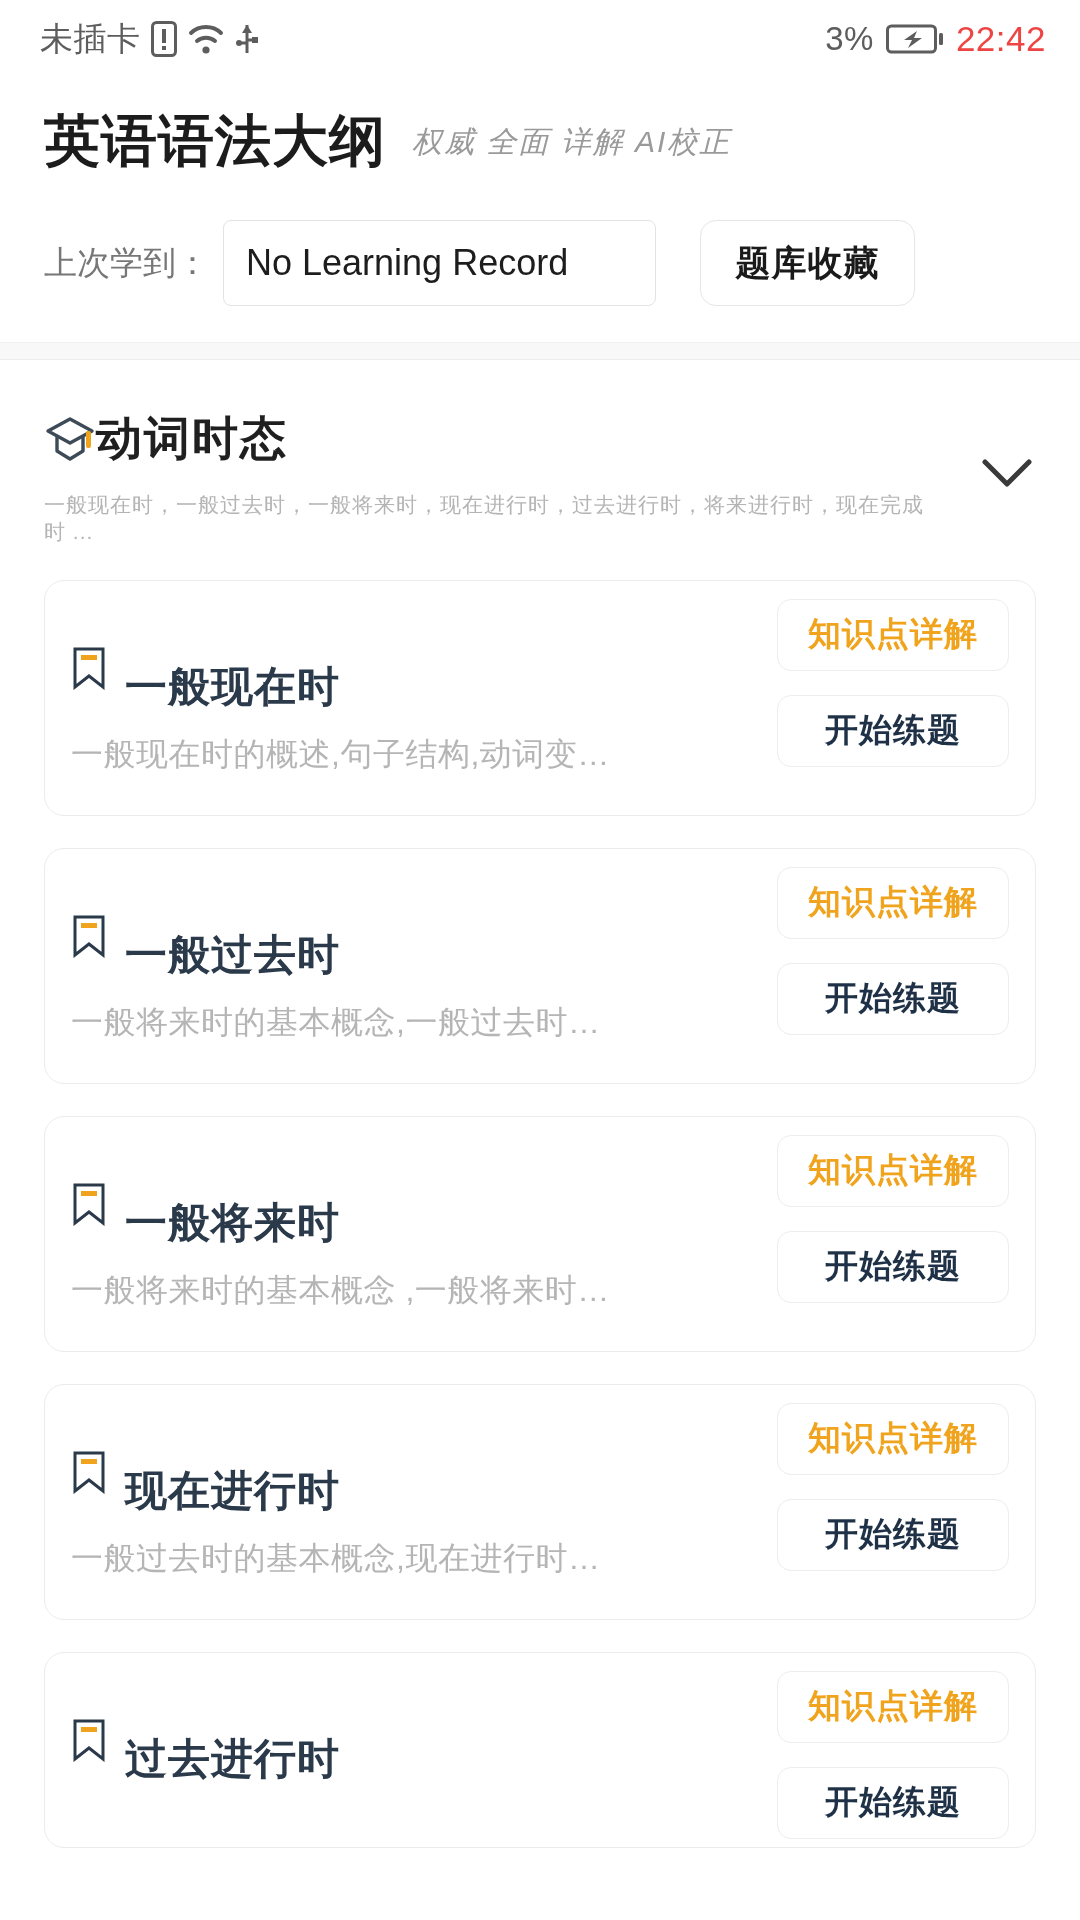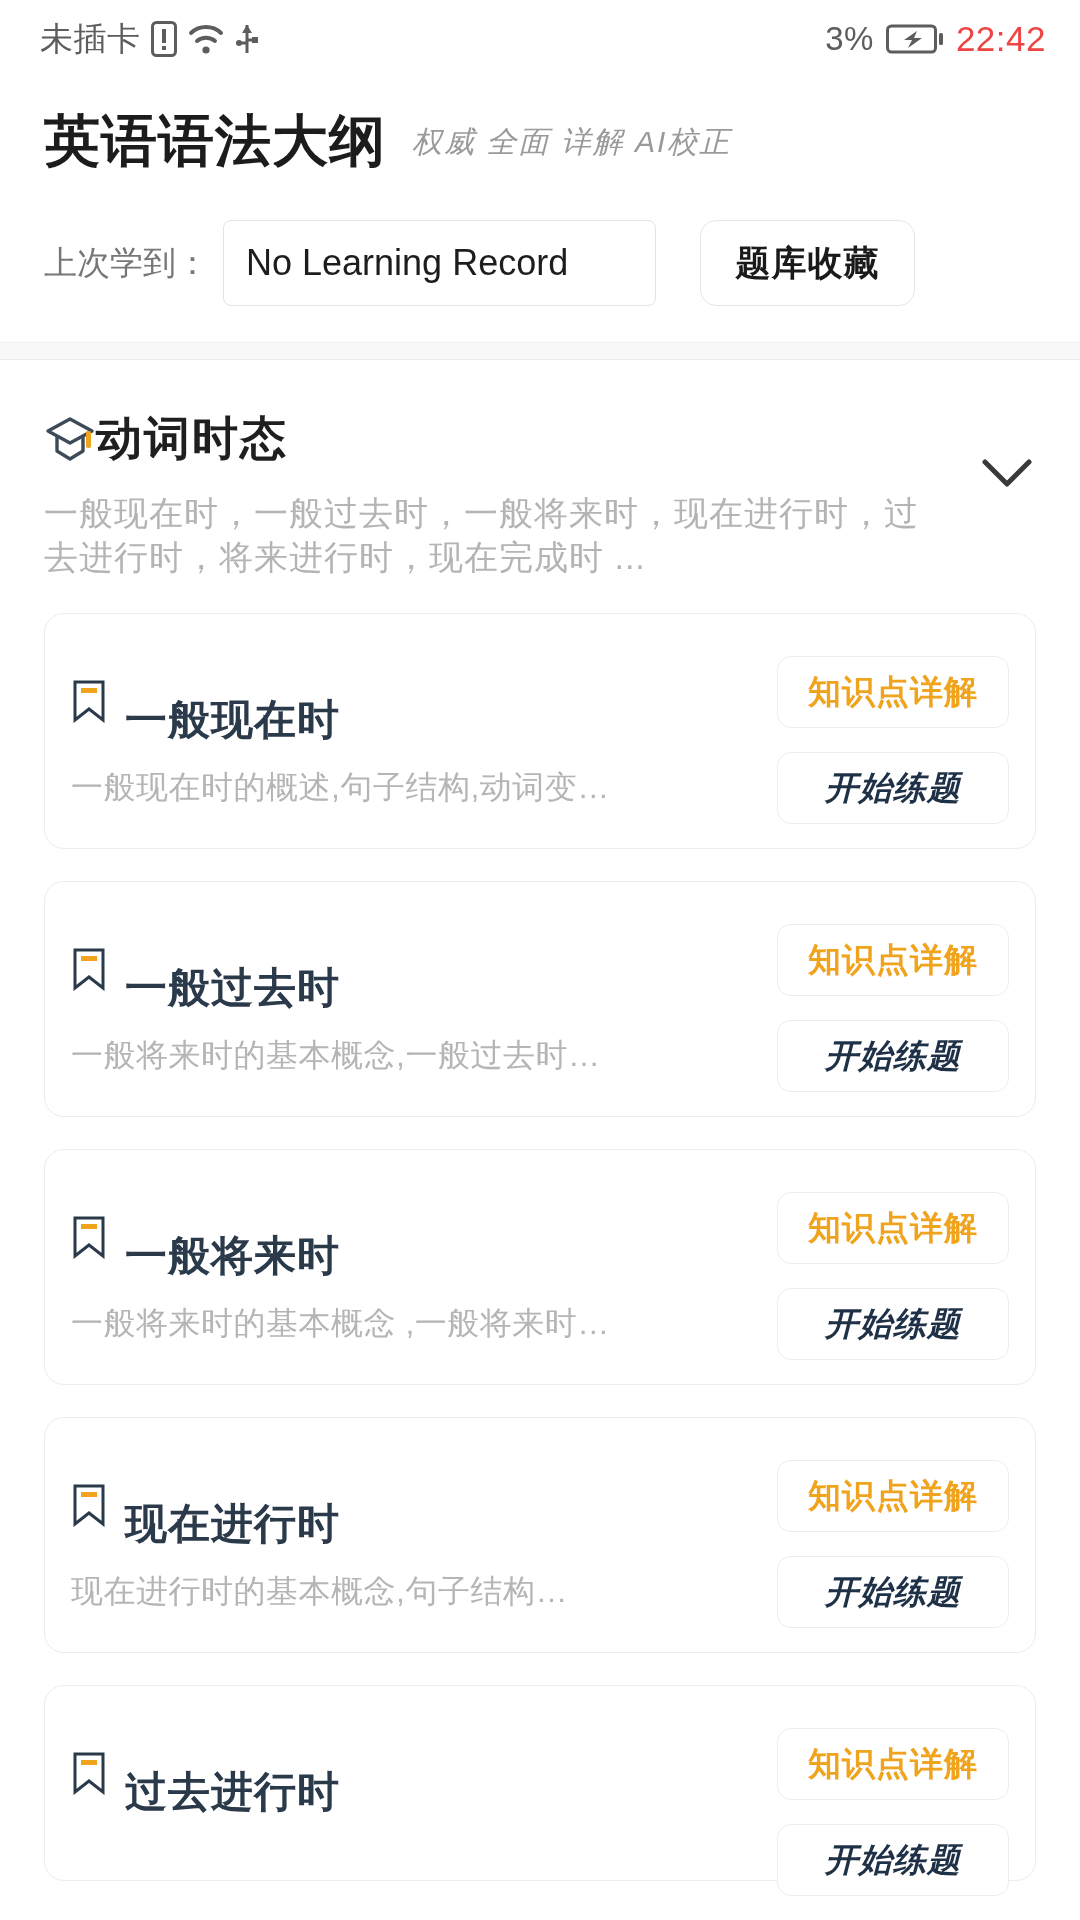--- a/index.html
+++ b/index.html
@@ -123,21 +123,21 @@
   }
   .chevron {
     position: absolute;
     right: 46px;
     top: 96px;
     width: 54px;
     height: 34px;
   }
   .section-desc {
     margin-top: 22px;
-    font-size: 34px;
+    font-size: 21px;
     line-height: 1.28;
     color: #b4b4b4;
     letter-spacing: 1px;
     width: 880px;
     max-height: 88px;
     overflow: hidden;
   }
 
   
   .cards { padding: 34px 44px 0 44px; }
@@ -166,21 +166,21 @@
     font-size: 32px;
     color: #b5b5b5;
     letter-spacing: 0.5px;
     white-space: nowrap;
     overflow: hidden;
   }
 
   .card-actions {
     position: absolute;
     right: 26px;
-    top: 42px;
+    top: 18px;
     width: 232px;
     display: flex;
     flex-direction: column;
     gap: 24px;
   }
   .btn {
     height: 72px;
     border: 1.5px solid #ededed;
     border-radius: 14px;
     background: #ffffff;
@@ -194,21 +194,20 @@
     color: #f0a41e;
     letter-spacing: 1px;
     white-space: nowrap;
   }
   .btn-practice span {
     font-size: 33px;
     font-weight: bold;
     color: #1f3146;
     letter-spacing: 1px;
     white-space: nowrap;
-    font-style: italic;
   }
 </style>
 </head>
 <body>
 
 <div class="statusbar">
   <div class="status-left">
     <span class="status-text">未插卡</span>
     <span class="sicon">
       <svg width="26" height="36" viewBox="0 0 26 36">
@@ -362,21 +361,21 @@
     <div class="card-left">
       <div class="card-title-row">
         <span class="bm-icon">
           <svg width="36" height="44" viewBox="0 0 36 44">
             <path d="M4 3 L32 3 L32 41 L18 30 L4 41 Z" fill="none" stroke="#2b3a4a" stroke-width="3"></path>
             <rect x="10" y="9" width="16" height="5" fill="#f0a41e"></rect>
           </svg>
         </span>
         <div class="card-title">现在进行时</div>
       </div>
-      <div class="card-desc">现在进行时的基本概念,句子结构…</div>
+      <div class="card-desc">一般过去时的基本概念,现在进行时…</div>
     </div>
     <div class="card-actions">
       <div class="btn btn-detail">
         <span>知识点详解</span>
       </div>
       <div class="btn btn-practice">
         <span>开始练题</span>
       </div>
     </div>
   </div>

